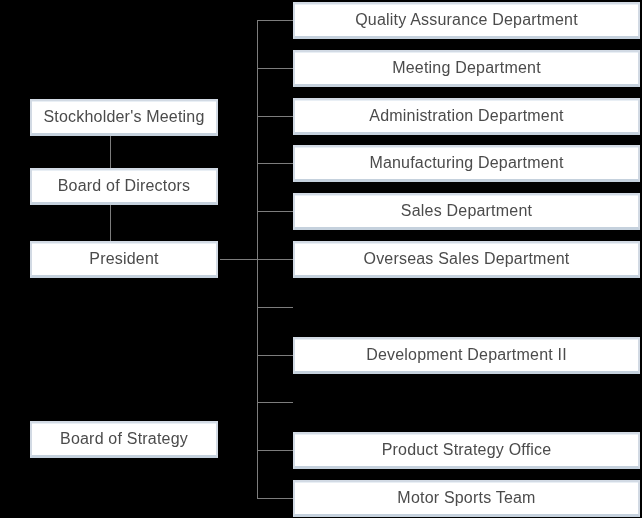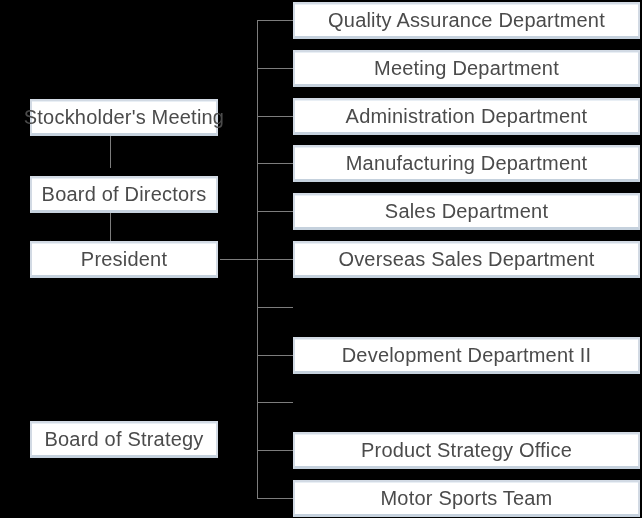--- a/index.html
+++ b/index.html
@@ -18,21 +18,21 @@
   }
   .node {
     position: absolute;
     box-sizing: border-box;
     height: 37px;
     background: var(--box-fill, #ffffff);
     border: 2px solid var(--box-border, #d2dae4);
     border-bottom: 3px solid var(--box-edge, #c5d1dd);
     box-shadow: inset 0 1px 0 var(--box-hl, #e9eff5);
     color: var(--text, #4b4b4b);
-    font-size: 20px;
+    font-size: 16px;
     letter-spacing: 0.2px;
     display: flex;
     align-items: center;
     justify-content: center;
     white-space: nowrap;
   }
   .node.left  { left: 2px;   width: 188px; margin-left: 28px; }
   .node.right { left: 293px; width: 347px; }
   line { stroke: var(--line, #7d7d7d); stroke-width: 1; }
 </style>
@@ -58,21 +58,21 @@
     <line x1="257" y1="211.5" x2="293" y2="211.5"></line>
     <line x1="257" y1="259.5" x2="293" y2="259.5"></line>
     <line x1="257" y1="307.5" x2="293" y2="307.5"></line>
     <line x1="257" y1="355.5" x2="293" y2="355.5"></line>
     <line x1="257" y1="402.5" x2="293" y2="402.5"></line>
     <line x1="257" y1="450.5" x2="293" y2="450.5"></line>
     <line x1="257" y1="498.5" x2="293" y2="498.5"></line>
   </svg>
 
   <div class="node left" style="top:99px">Stockholder's Meeting</div>
-  <div class="node left" style="top:176px">Board of Directors</div>
+  <div class="node left" style="top:168px">Board of Directors</div>
   <div class="node left" style="top:241px">President</div>
   <div class="node left" style="top:421px">Board of Strategy</div>
 
   <div class="node right" style="top:2px">Quality Assurance Department</div>
   <div class="node right" style="top:50px">Meeting Department</div>
   <div class="node right" style="top:98px">Administration Department</div>
   <div class="node right" style="top:145px">Manufacturing Department</div>
   <div class="node right" style="top:193px">Sales Department</div>
   <div class="node right" style="top:241px">Overseas Sales Department</div>
   <div class="node right" style="top:337px">Development Department II</div>

